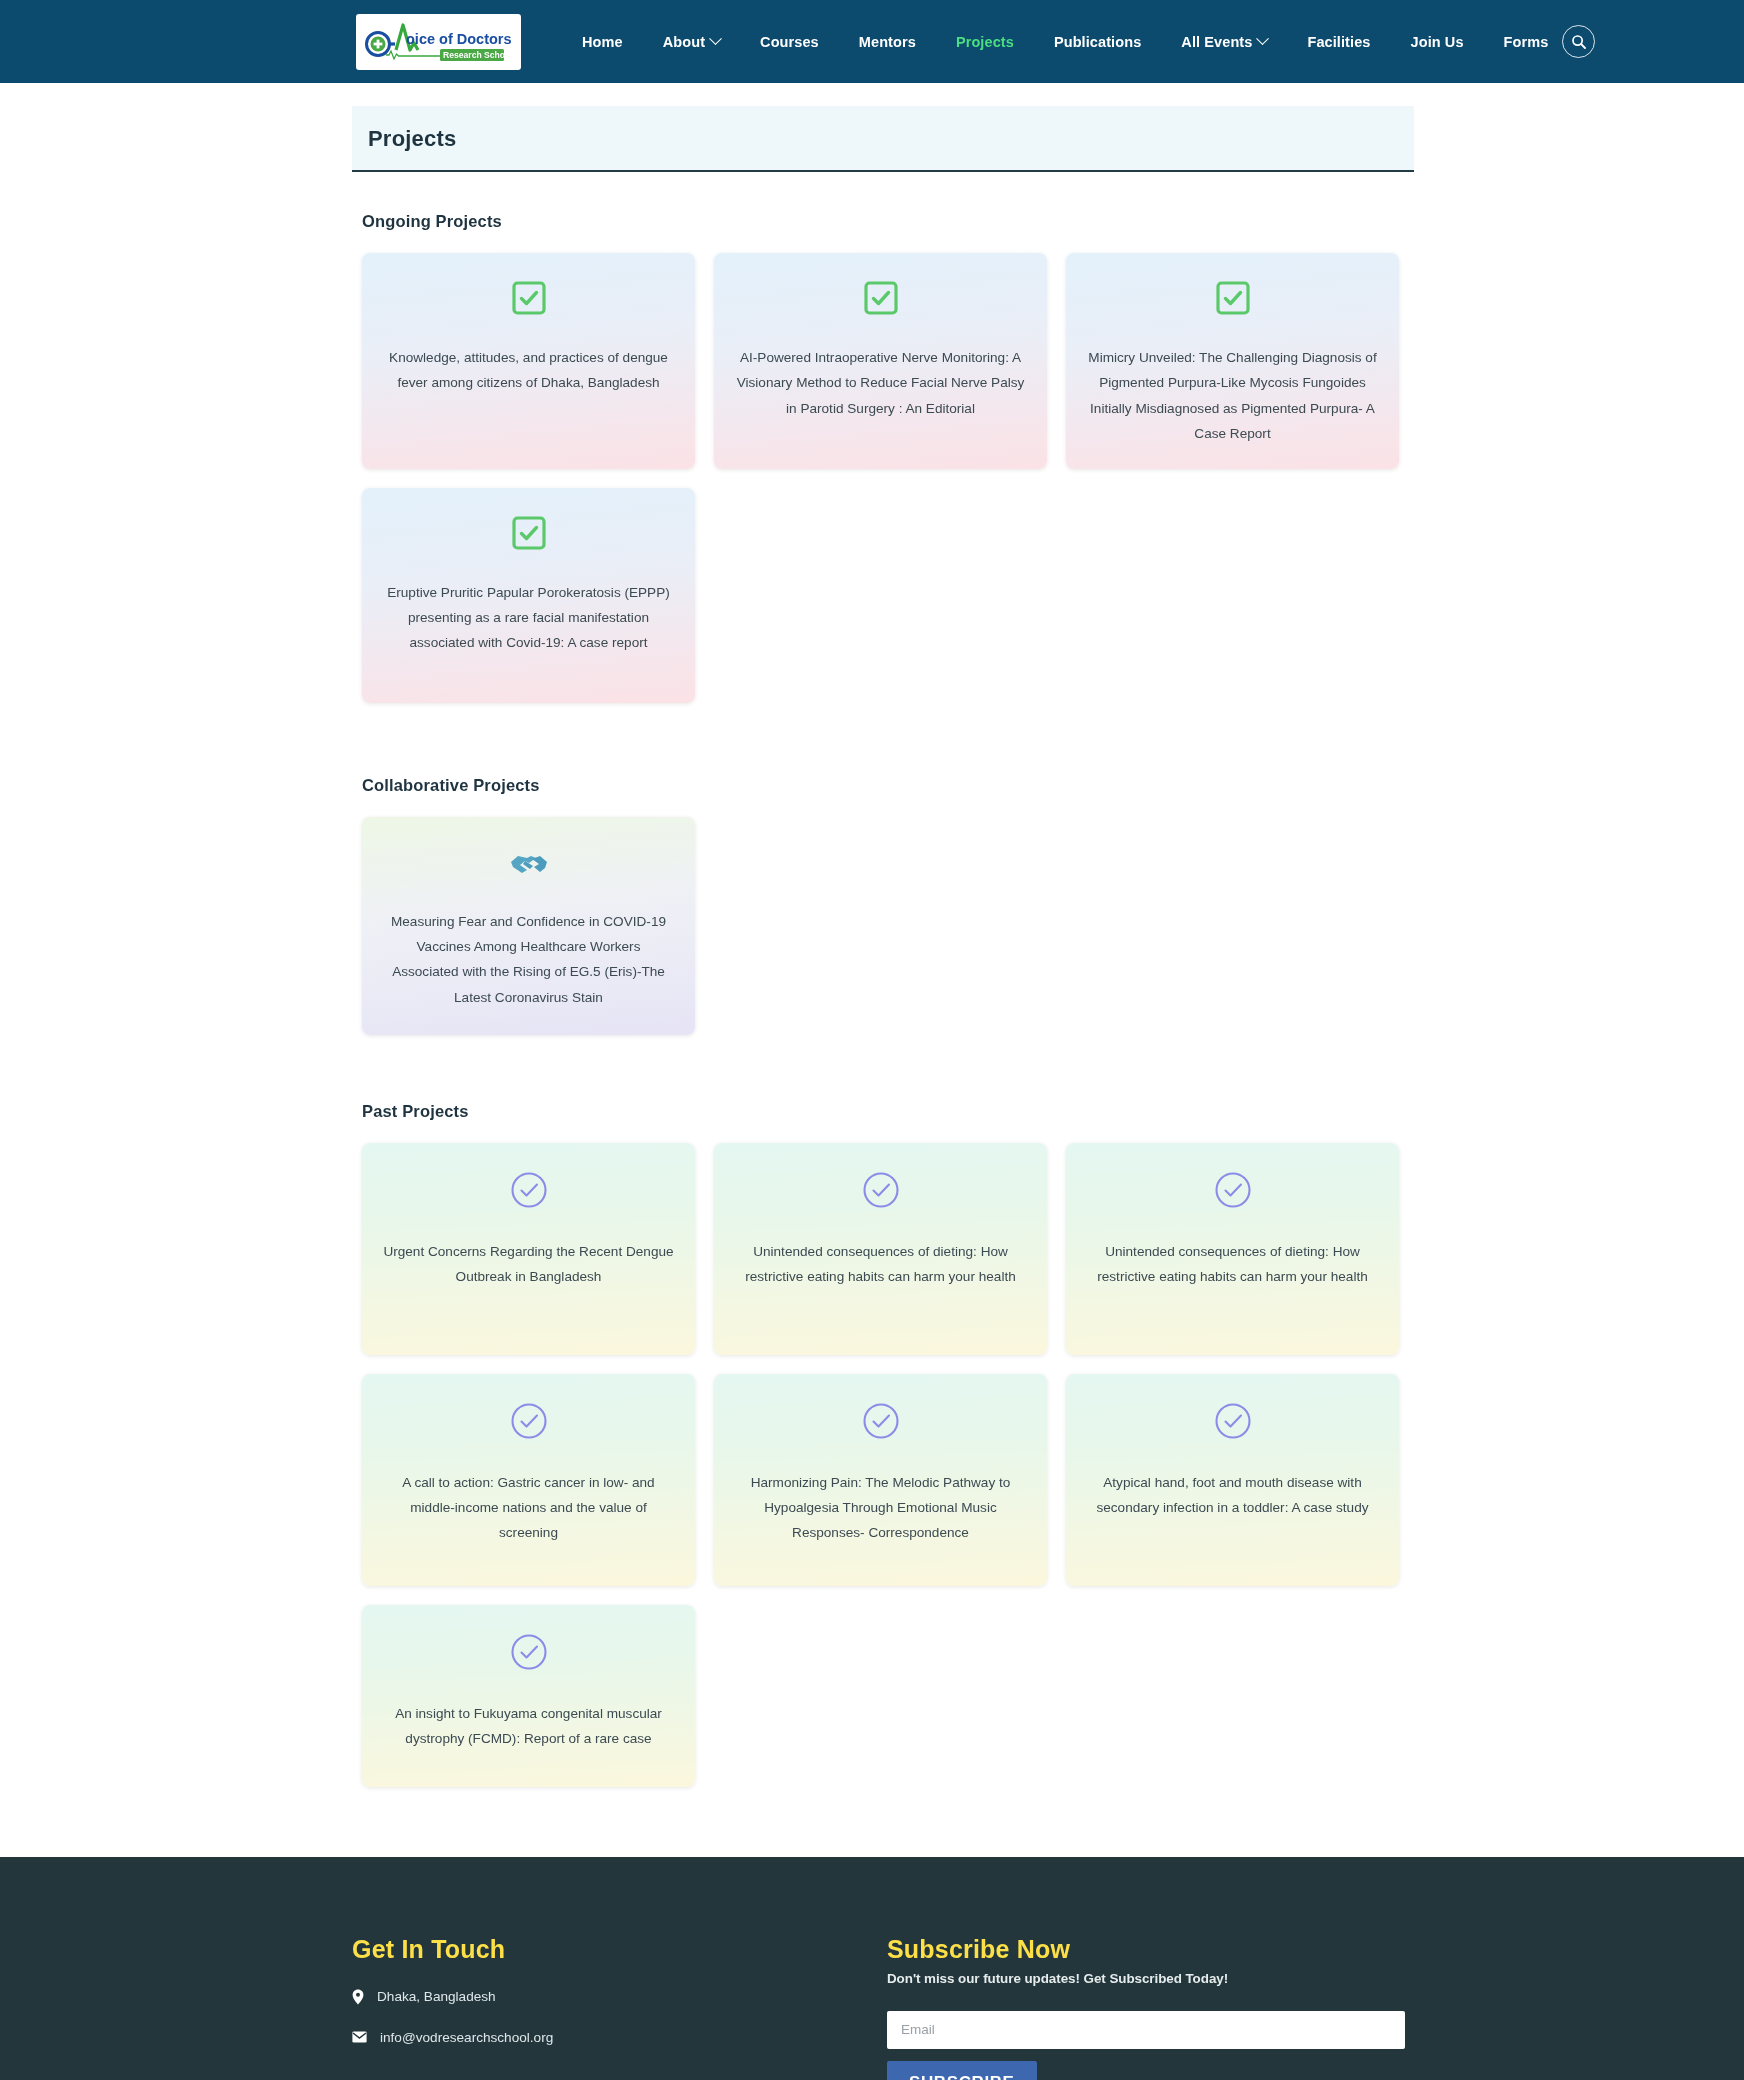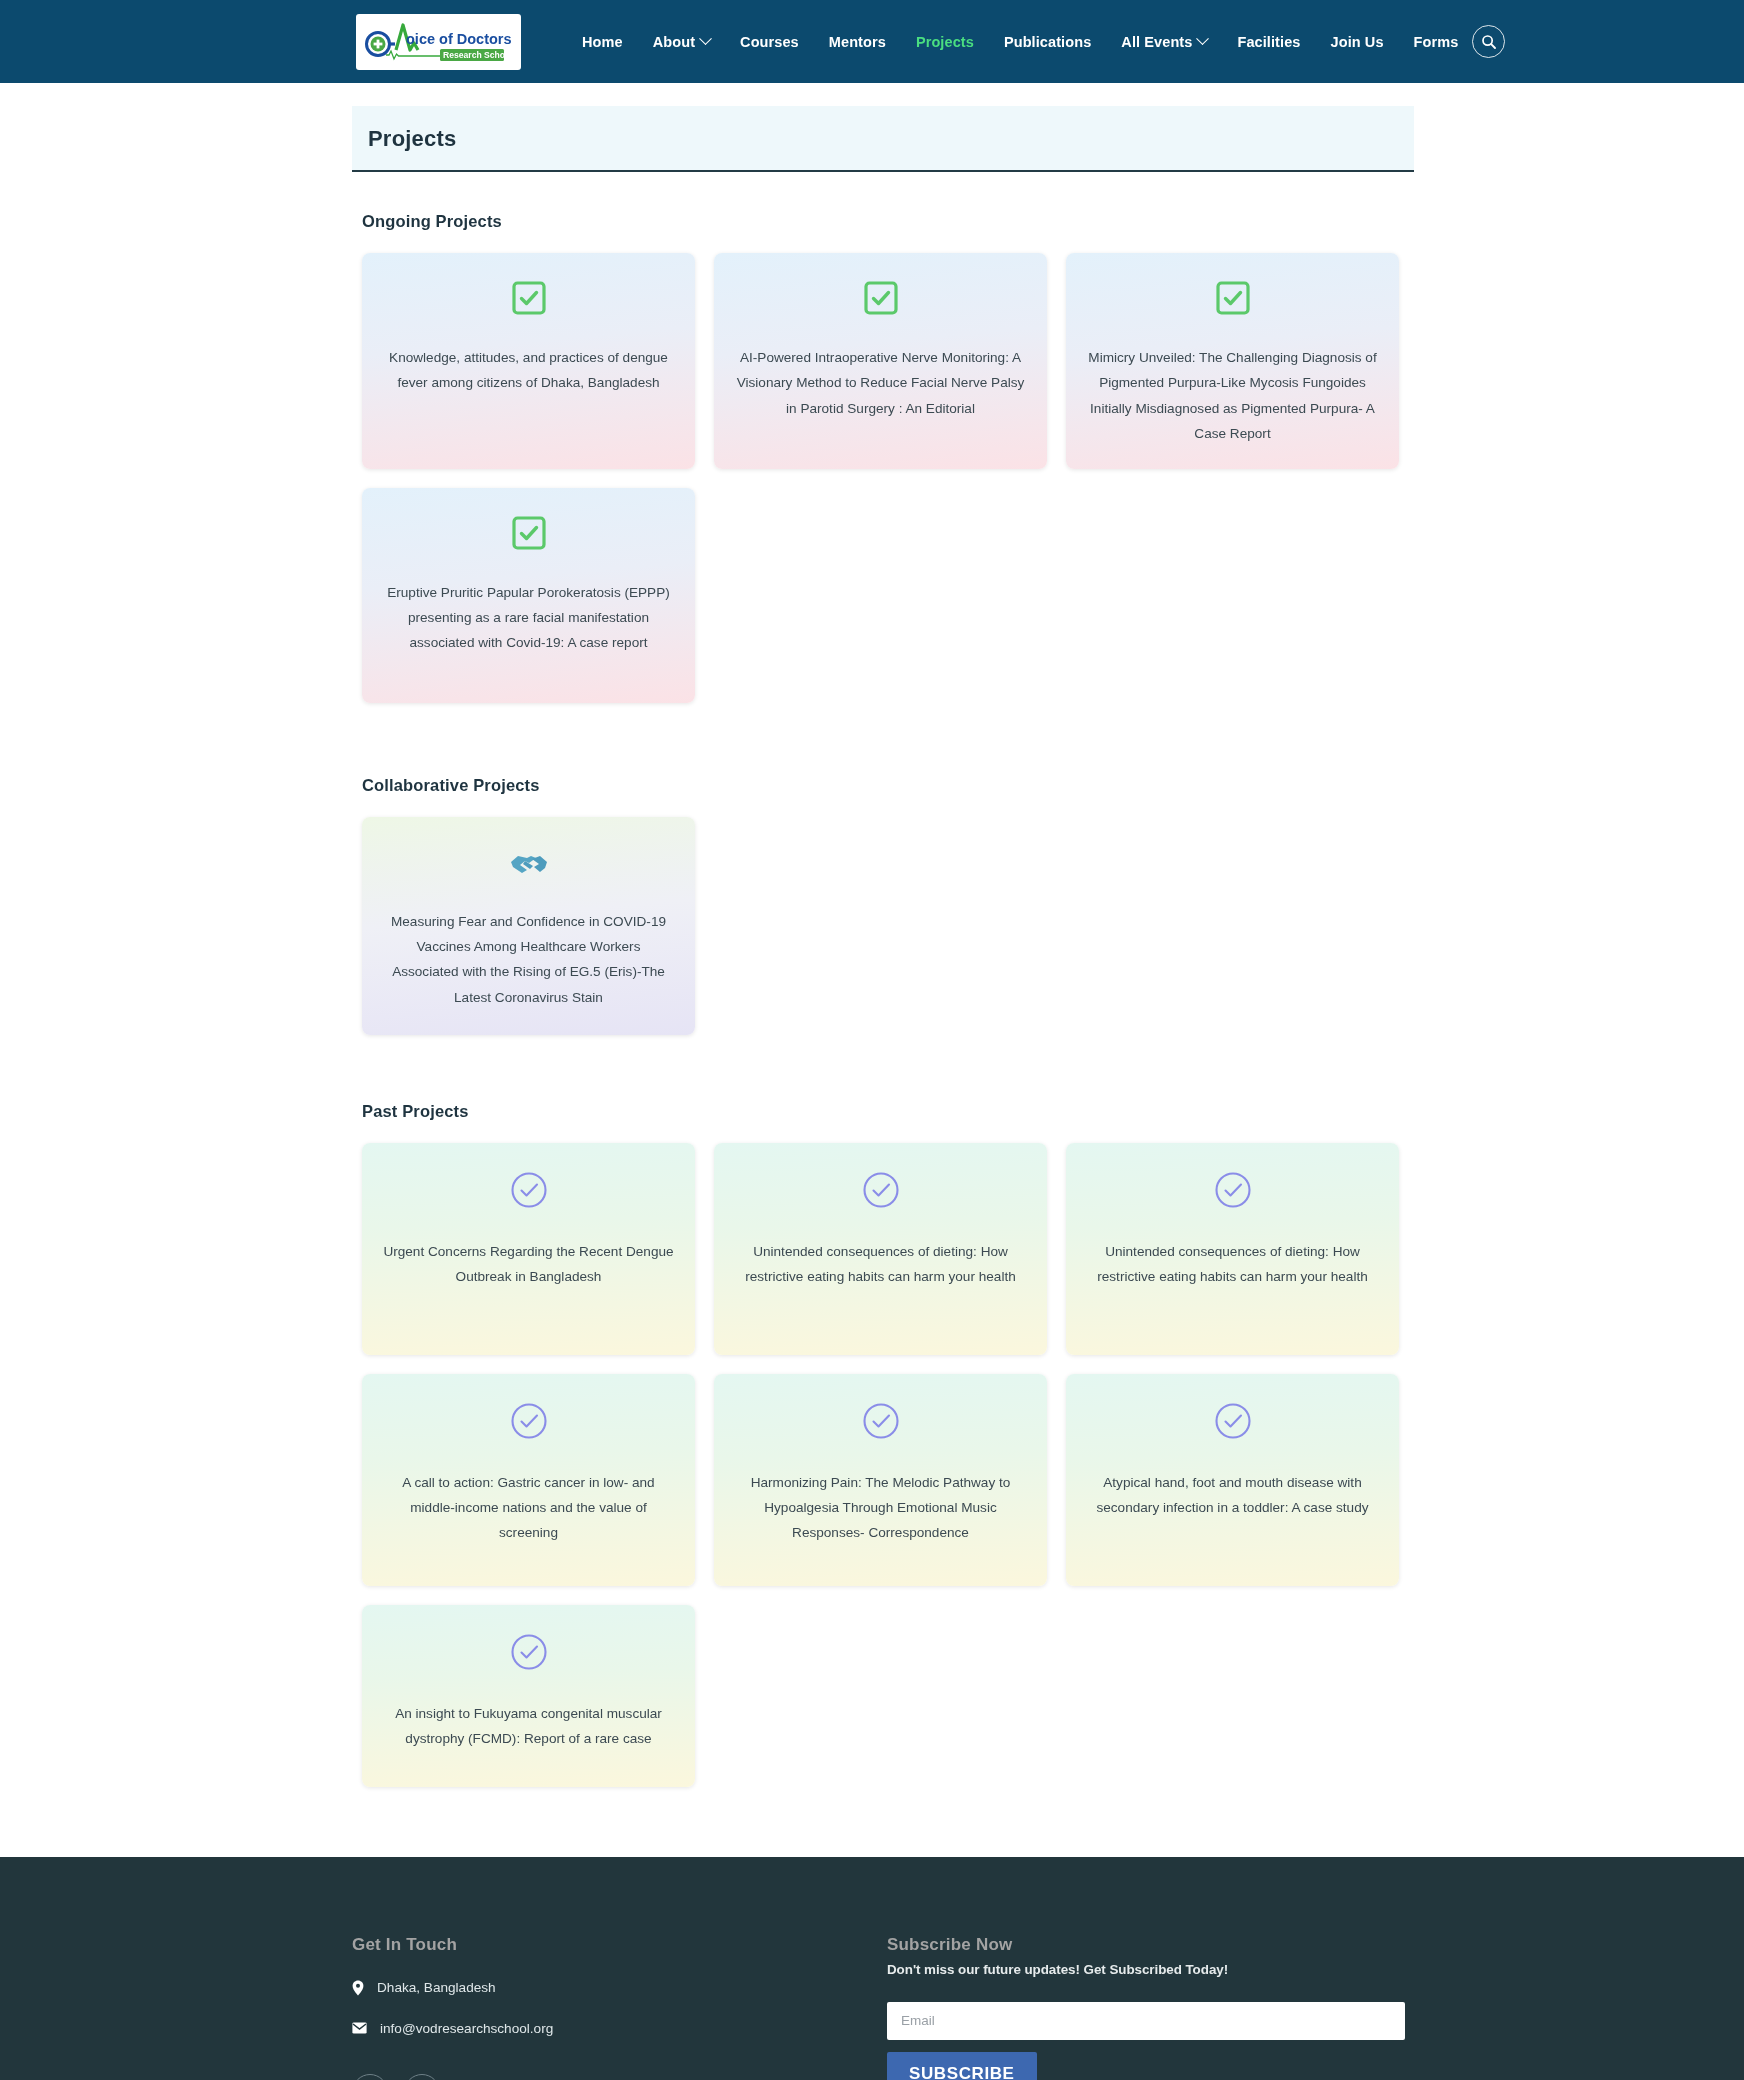--- a/index.html
+++ b/index.html
@@ -36,21 +36,21 @@
     flex-shrink: 0;
     position: relative;
     overflow: hidden;
   }
   .logo-svg { width: 152px; height: 46px; display: block; }
 
   .nav-links {
     display: flex;
     align-items: center;
     margin-left: 47px;
-    gap: 2px;
+    gap: 12px;
   }
   .nav-item {
     color: #ffffff;
     font-size: 14.5px;
     font-weight: bold;
     letter-spacing: 0.1px;
     padding: 0 14px;
     white-space: nowrap;
     display: flex;
     align-items: center;
@@ -151,22 +151,22 @@
     padding: 78px 0 0 0;
   }
   .footer-inner {
     display: flex;
     padding: 0 0 0 352px;
     gap: 0;
   }
   .footer-col-left { width: 535px; }
   .footer-col-right { width: 530px; }
   .footer-h {
-    color: #a3a3a3;
-    font-size: 17px;
+    color: #fde047;
+    font-size: 25px;
     font-weight: bold;
     letter-spacing: 0.2px;
   }
   .sub-note {
     color: #e6ebec;
     font-size: 13.4px;
     font-weight: bold;
     margin-top: 7px;
     letter-spacing: -0.05px;
   }

